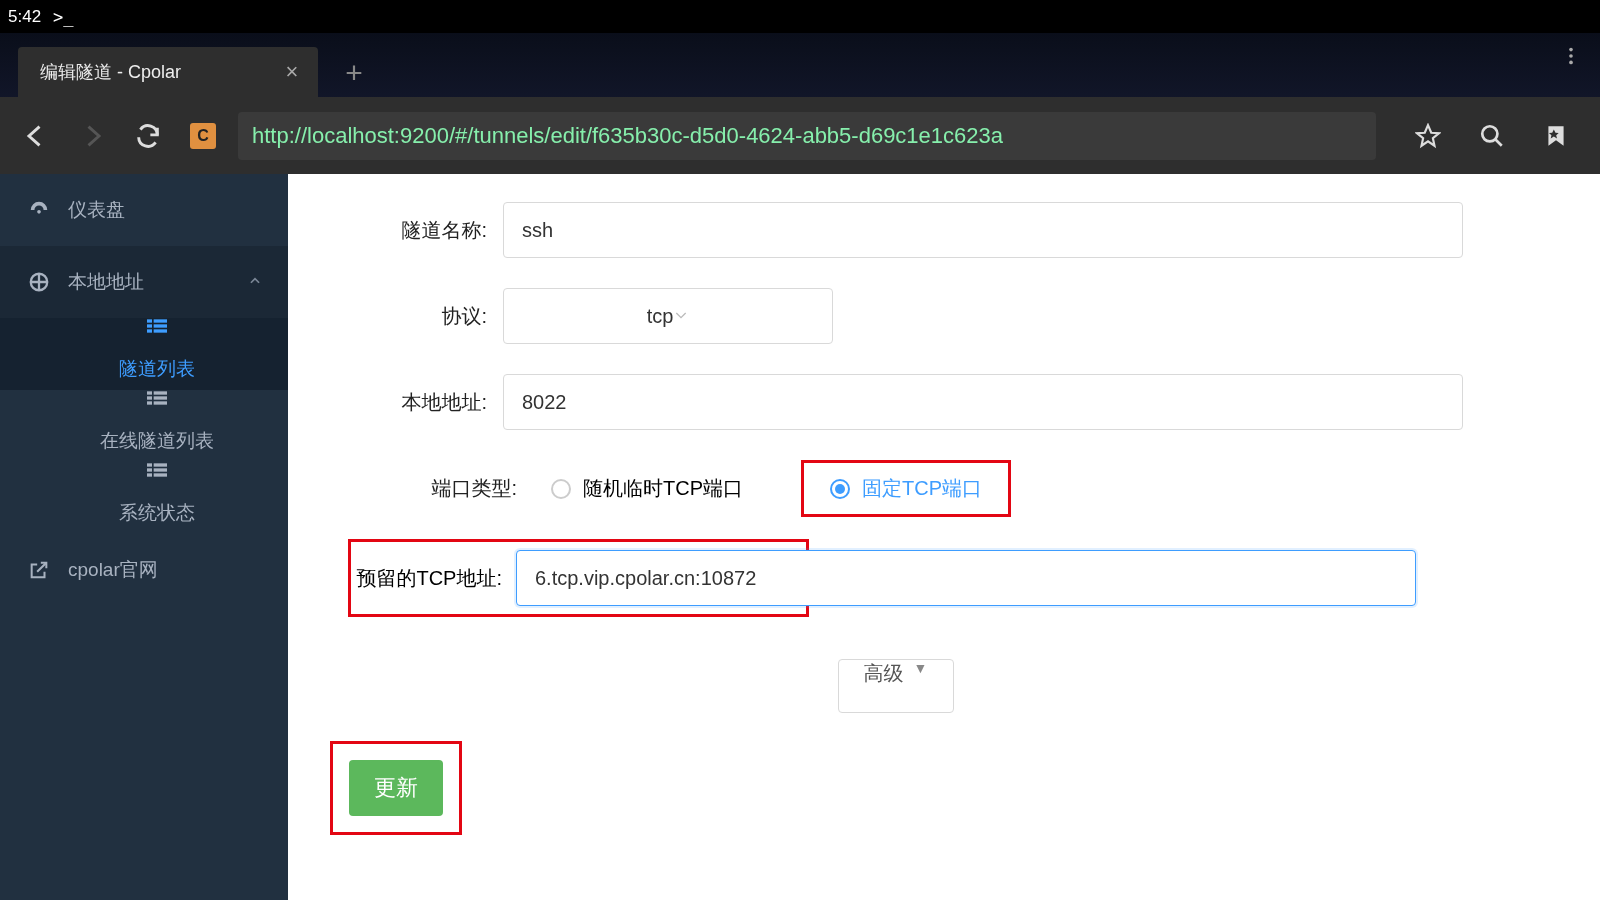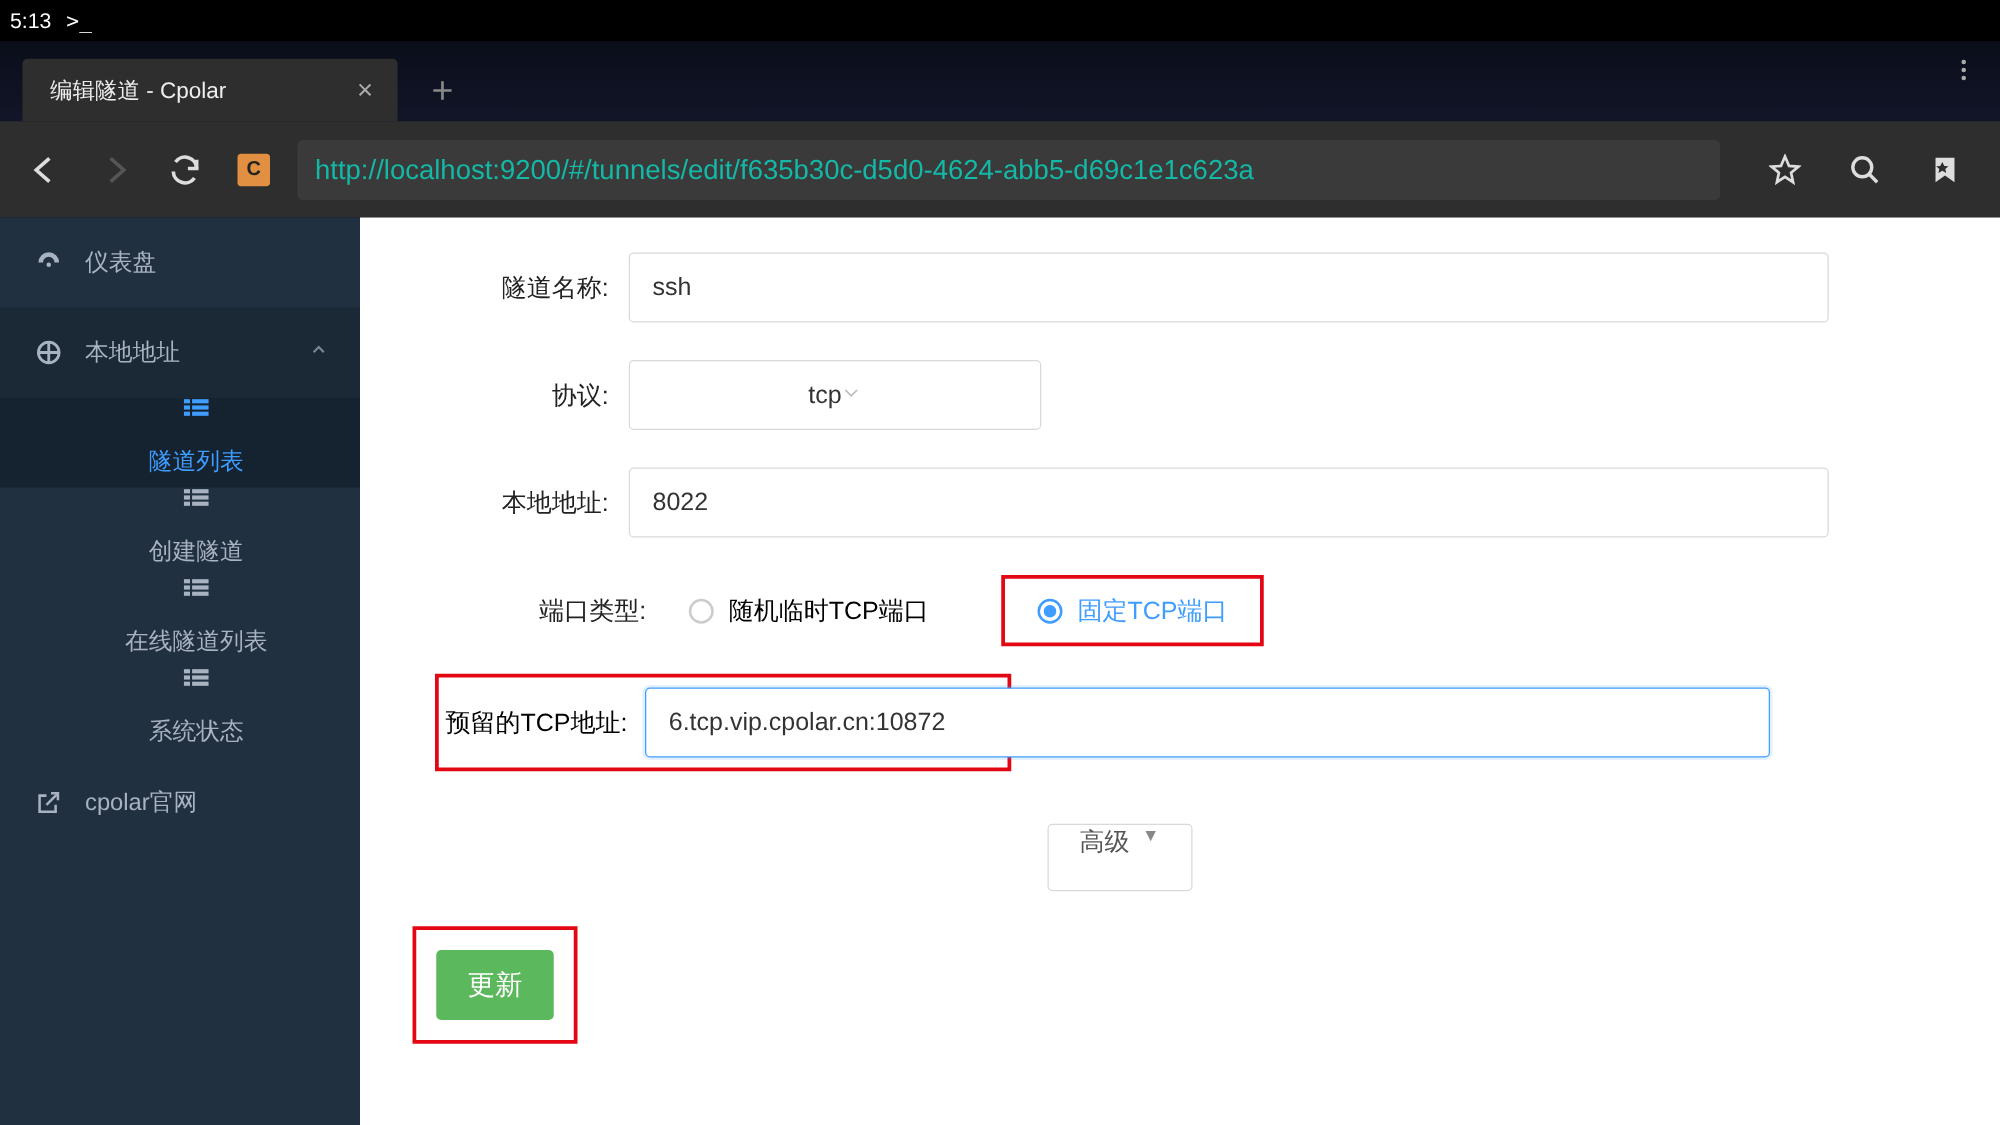--- a/index.html
+++ b/index.html
@@ -15,21 +15,21 @@
 .tab { height: 50px; background: #2e2e2e; color: #eee; display: flex; align-items: center; padding: 0 16px 0 22px; font-size: 18px; min-width: 300px; position: relative; border-radius: 4px 4px 0 0; }
 .tab-title { flex: 1; }
 .tab-close { width: 20px; height: 20px; color: #aaa; font-size: 22px; display: flex; align-items: center; justify-content: center; cursor: pointer; margin-left: 20px; }
 .new-tab { width: 48px; height: 48px; display: flex; align-items: center; justify-content: center; color: #888; font-size: 30px; cursor: pointer; margin-left: 12px; }
 .browser-menu { position: absolute; right: 18px; top: 12px; color: #aaa; font-size: 24px; cursor: pointer; }
 .nav-bar { height: 77px; background: #2e2e2e; display: flex; align-items: center; padding: 0 14px; gap: 12px; }
 .nav-btn { width: 44px; height: 44px; display: flex; align-items: center; justify-content: center; color: #ddd; cursor: pointer; }
 .nav-btn.disabled { color: #555; }
 .nav-btn svg { width: 28px; height: 28px; }
 .favicon { width: 26px; height: 26px; background: #e09040; color: #222; display: flex; align-items: center; justify-content: center; font-weight: bold; font-size: 16px; border-radius: 3px; margin-left: 8px; }
-.url-bar { flex: 1; height: 48px; background: #3a3a3a; border: none; border-radius: 4px; color: #14b8a6; font-size: 22px; padding: 0 14px; margin: 0 10px; outline: none; }
+.url-bar { flex: 1; height: 48px; background: #3a3a3a; border: none; border-radius: 4px; color: #86efac; font-size: 22px; padding: 0 14px; margin: 0 10px; outline: none; }
 .nav-right { display: flex; gap: 20px; margin-left: 8px; margin-right: 8px; }
 .nav-right .nav-btn svg { width: 26px; height: 26px; }
 
 
 .app { display: flex; height: 726px; }
 .sidebar { width: 288px; background: #213040; color: #a8b2c0; font-size: 19px; overflow: hidden; }
 .side-group-head { height: 72px; display: flex; align-items: center; padding: 0 28px; gap: 18px; cursor: pointer; position: relative; }
 .side-group-head.darker { background: #1b2836; }
 .side-group-head .chev { position: absolute; right: 26px; color: #7a8696; }
 .side-icon { width: 22px; height: 22px; display: flex; align-items: center; justify-content: center; flex-shrink: 0; }
@@ -68,21 +68,21 @@
 .hl-reserved-wrap label { width: 195px; }
 .hl-submit-wrap { display: inline-block; border: 3px solid #e30613; padding: 16px; margin-left: 2px; }
 
 
 .reserved-row { display: flex; align-items: center; margin-bottom: 0; }
 </style>
 </head>
 <body>
 
 <div class="status-bar">
-  <span>5:13</span>
+  <span>5:42</span>
   <span class="prompt">&gt;_</span>
 </div>
 
 <div class="browser-chrome">
   <div class="tab-strip">
     <div class="tab">
       <span class="tab-title">编辑隧道 - Cpolar</span>
       <span class="tab-close">×</span>
     </div>
     <div class="new-tab">+</div>
@@ -170,33 +170,20 @@
         <svg viewBox="0 0 24 16" fill="currentColor">
             <rect x="0" y="0" width="6" height="4"></rect>
             <rect x="8" y="0" width="16" height="4"></rect>
             <rect x="0" y="6" width="6" height="4"></rect>
             <rect x="8" y="6" width="16" height="4"></rect>
             <rect x="0" y="12" width="6" height="4"></rect>
             <rect x="8" y="12" width="16" height="4"></rect>
           </svg>
       </span>
       <span>隧道列表</span>
-    </div>
-    <div class="side-item">
-      <span class="side-icon sub-icon">
-        <svg viewBox="0 0 24 16" fill="currentColor">
-            <rect x="0" y="0" width="6" height="4"></rect>
-            <rect x="8" y="0" width="16" height="4"></rect>
-            <rect x="0" y="6" width="6" height="4"></rect>
-            <rect x="8" y="6" width="16" height="4"></rect>
-            <rect x="0" y="12" width="6" height="4"></rect>
-            <rect x="8" y="12" width="16" height="4"></rect>
-          </svg>
-      </span>
-      <span>创建隧道</span>
     </div>
 
     <div class="side-item">
       <span class="side-icon sub-icon">
         <svg viewBox="0 0 24 16" fill="currentColor">
             <rect x="0" y="0" width="6" height="4"></rect>
             <rect x="8" y="0" width="16" height="4"></rect>
             <rect x="0" y="6" width="6" height="4"></rect>
             <rect x="8" y="6" width="16" height="4"></rect>
             <rect x="0" y="12" width="6" height="4"></rect>

